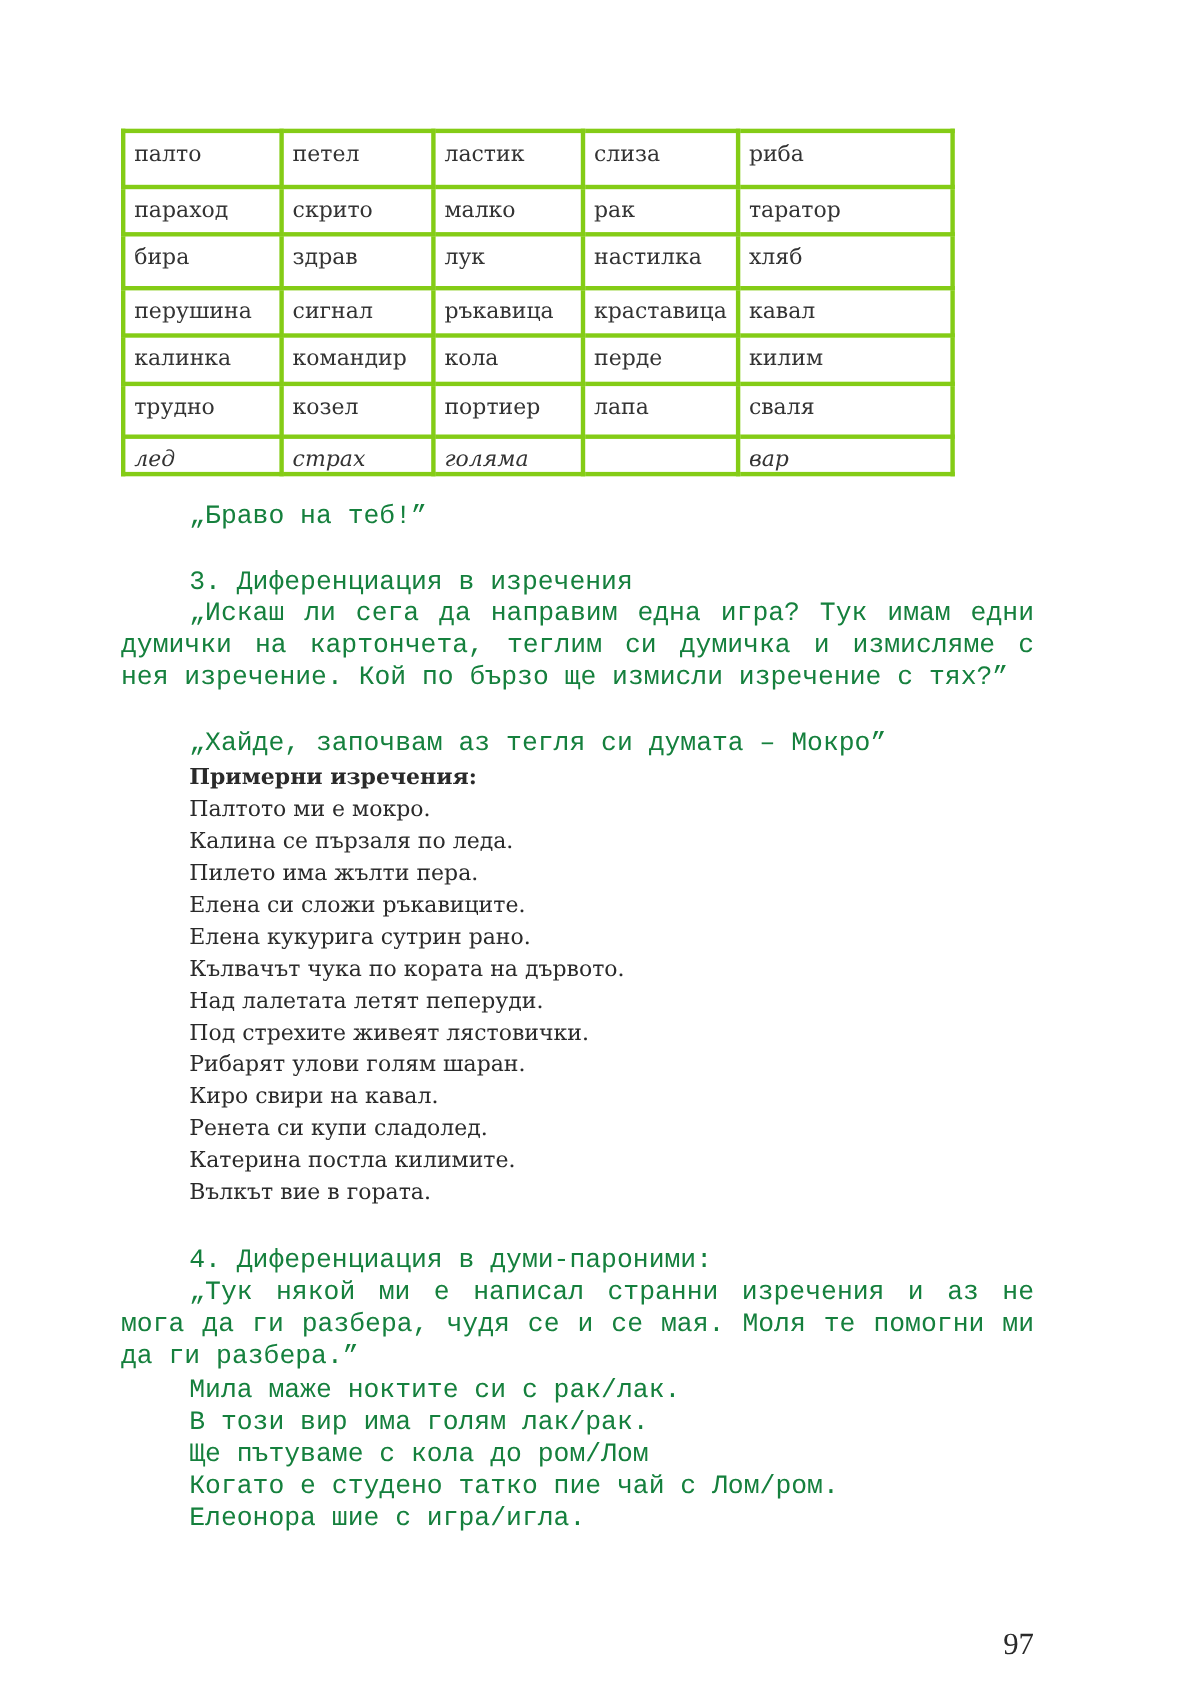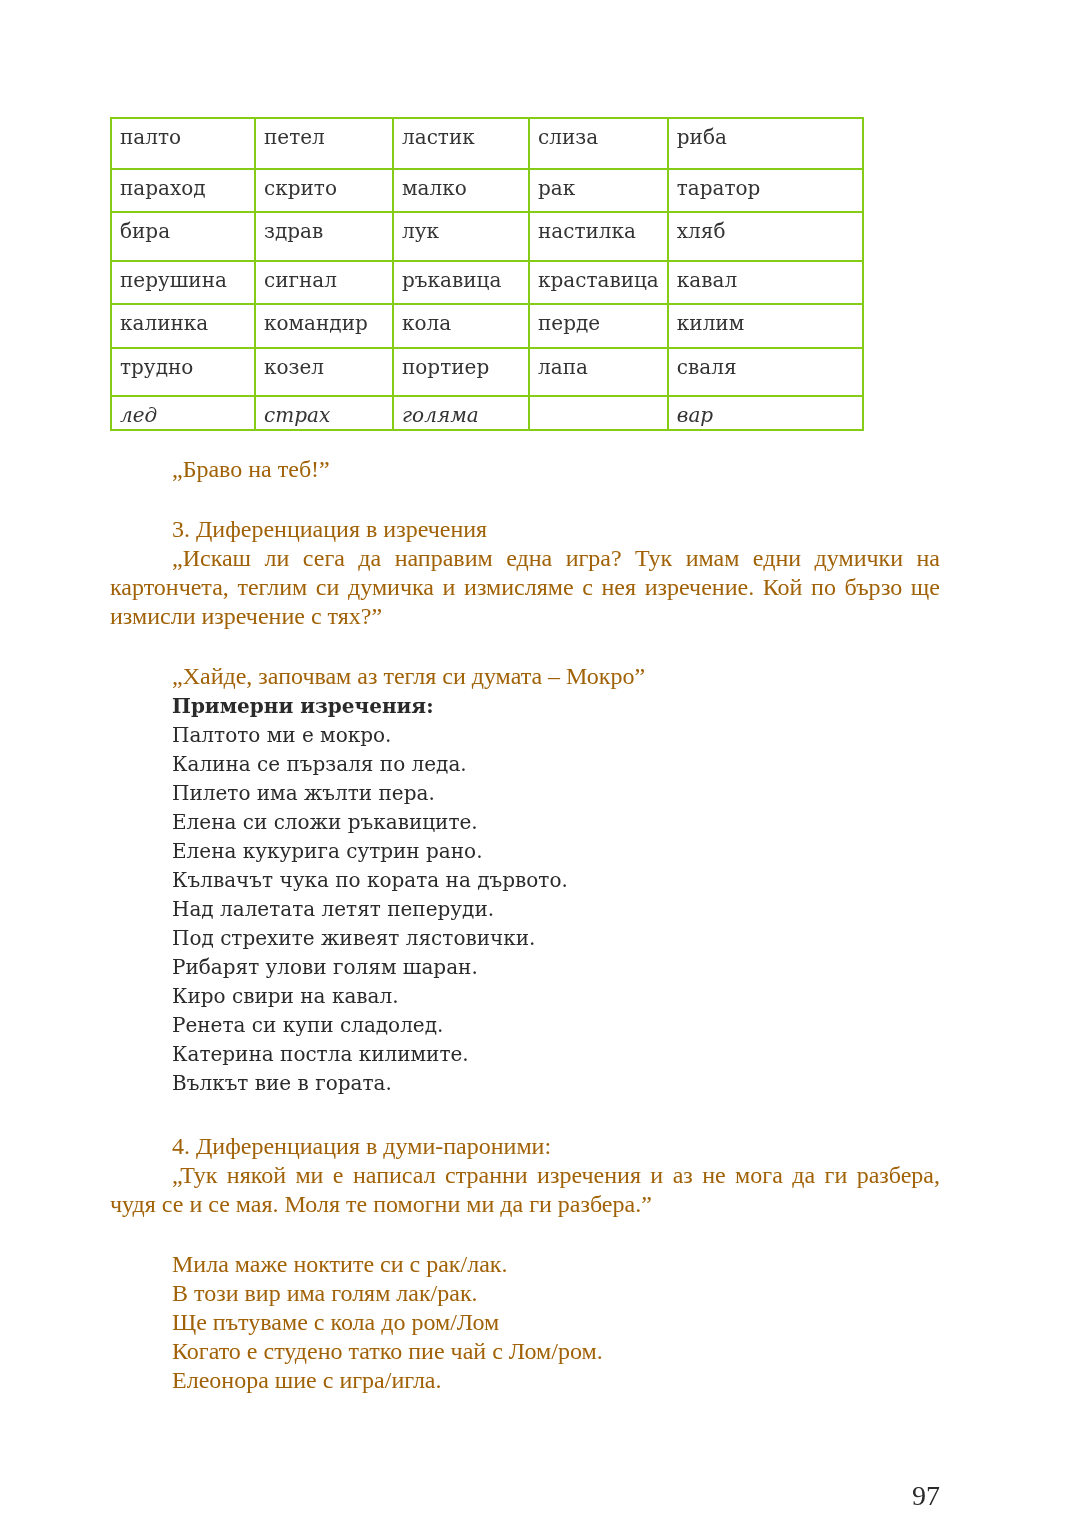--- a/index.html
+++ b/index.html
@@ -1,35 +1,35 @@
 <!DOCTYPE html>
 <html><head>
 <meta charset="utf-8">
 <style>
   html, body { margin: 0; padding: 0; background: #ffffff; }
   body { width: 1080px; height: 1534px; position: relative; overflow: hidden;
          font-family: "DejaVu Serif", "Liberation Serif", serif; color: #2a2a2a; }
   .page { position: absolute; left: 0; top: 0; width: 1080px; height: 1534px; }
   table.words { position: absolute; left: 110px; top: 117px; border-collapse: collapse;
                 font-family: "DejaVu Serif", serif; font-size: 20px; color: #333; }
-  table.words td { border: 2px solid #84cc16; vertical-align: top; padding: 6px 8px 0 8px; box-sizing: border-box; }
+  table.words td { border: 4px solid #84cc16; vertical-align: top; padding: 6px 8px 0 8px; box-sizing: border-box; }
   table.words td.c0 { width: 144px; }
   table.words td.c1 { width: 138px; }
   table.words td.c2 { width: 136px; }
   table.words td.c3 { width: 134px; }
   table.words td.c4 { width: 195px; margin-top: 48px; }
   tr.r0 td { height: 51px; }
   tr.r1 td { height: 43px; }
   tr.r2 td { height: 49px; }
   tr.r3 td { height: 43px; }
   tr.r4 td { height: 44px; }
   tr.r5 td { height: 48px; }
   tr.r6 td { height: 34px; font-style: italic; }
-  .text { position: absolute; left: 110px; width: 830px; font-family: Liberation Serif, serif;
-          font-size: 24px; line-height: 29px; color: #a16207; }
+  .text { position: absolute; left: 110px; width: 830px; font-family: Liberation Mono, monospace;
+          font-size: 24px; line-height: 29px; color: #15803d; }
   .ind { text-indent: 62px; }
   .just { text-align: justify; }
   .sent { position: absolute; left: 172px; font-family: "DejaVu Serif", serif; font-size: 20px;
           line-height: 29px; color: #2a2a2a; }
   .sent div { white-space: nowrap; }
   .bold { font-weight: bold; }
   .pnum { position: absolute; left: 912px; top: 1480px; font-family: "Liberation Serif", serif;
           font-size: 28px; color: #2a2a2a; }
 </style>
 </head>

